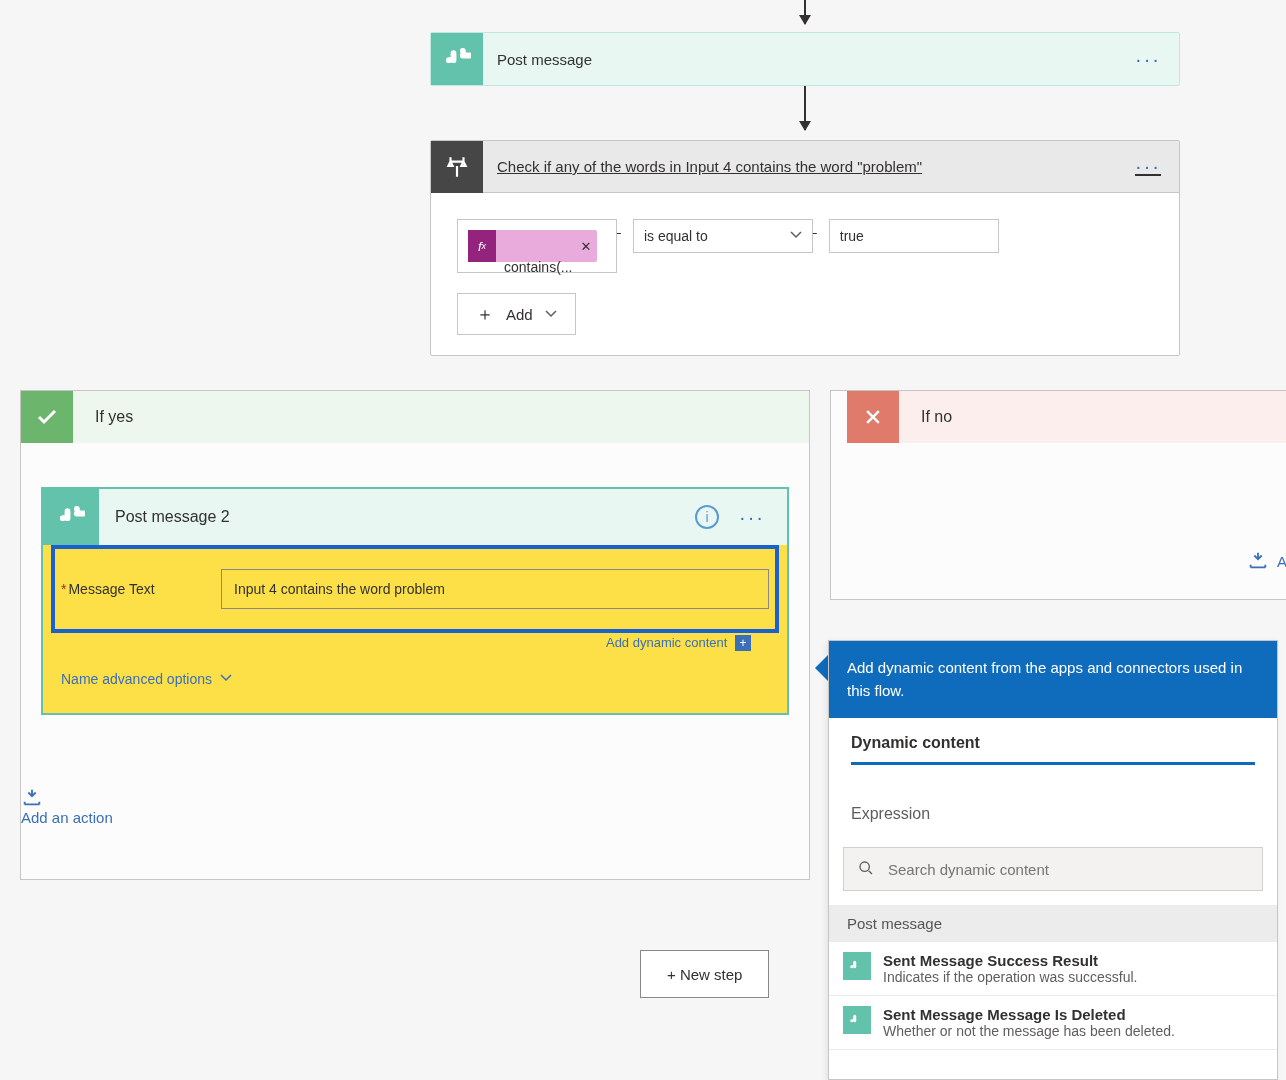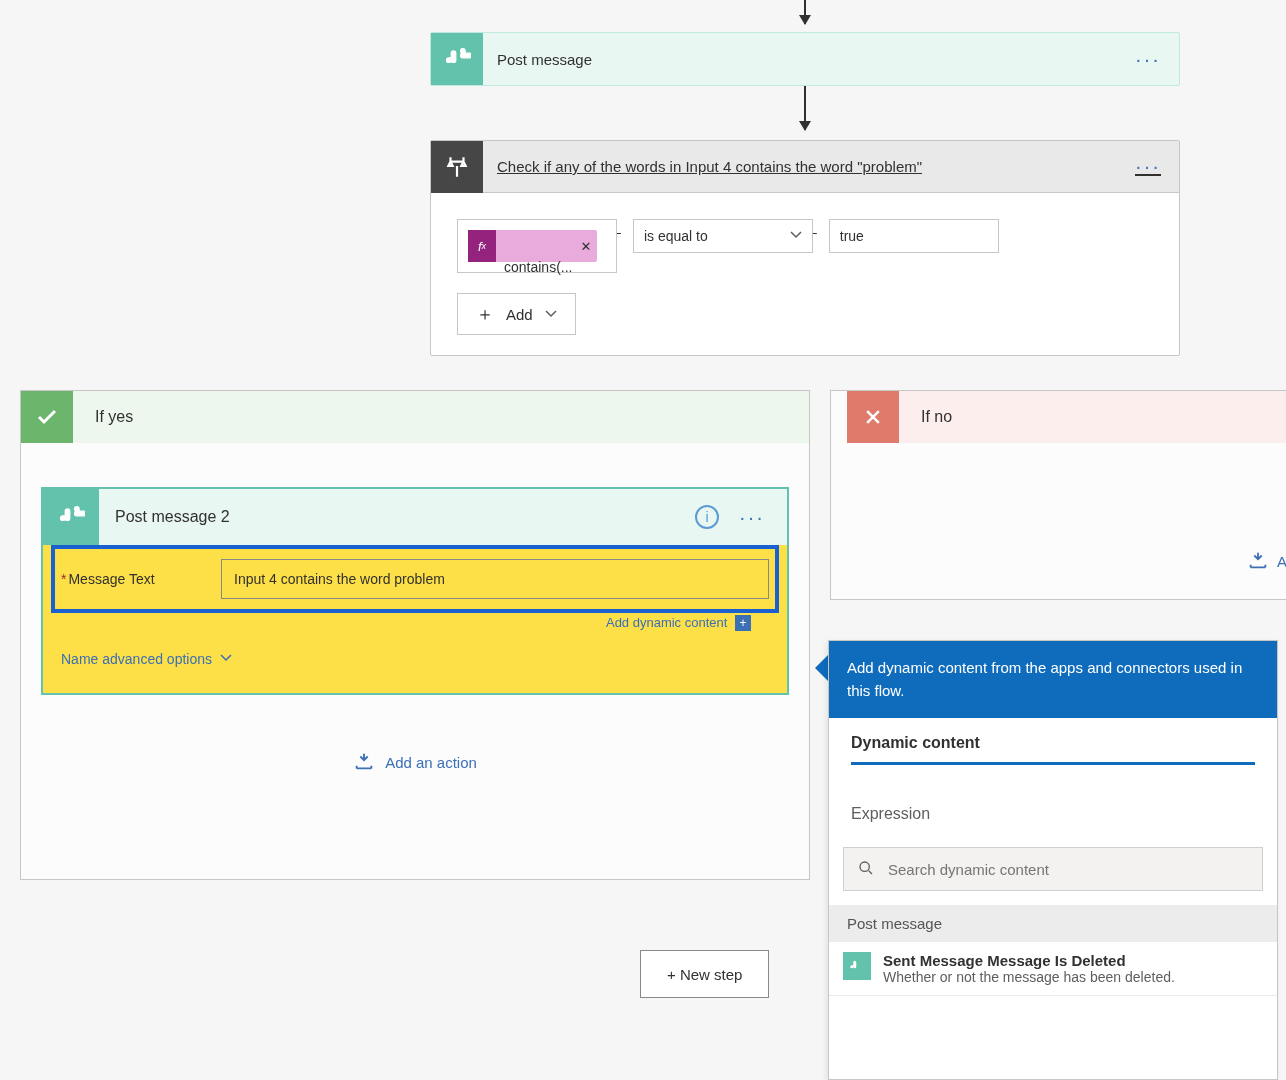--- a/index.html
+++ b/index.html
@@ -208,23 +208,24 @@
   }
   .adv-link {
     color:#3b6fb6;
     font-size:14px;
     display:inline-flex; align-items:center;
     margin:20px 0 6px 0;
     cursor:pointer;
   }
 
   .add-action-row {
-    display:flex; justify-content:center; align-items:center;
+    display:flex; justify-content:center; align-items:flex-start;
     color:#3b6fb6; font-size:15px; cursor:pointer;
-    margin-top:56px;
+    margin-top:72px;
+    flex-direction:column;
   }
   .add-action-row svg { margin-right:10px; }
 
   .new-step {
     position:absolute;
     border:1px solid #8a8886;
     height:48px;
     padding:0 26px;
     display:flex;align-items:center;justify-content:center;
     background:#fff; font-size:15px; cursor:pointer;
@@ -372,21 +373,21 @@
         <div class="icon-box">
           <svg class="slack-svg" viewBox="0 0 24 24">
               <path d="M5 15a2 2 0 1 1 0-4h2v2a2 2 0 0 1-2 2zM9 15a2 2 0 0 1-2-2V7a2 2 0 1 1 4 0v6a2 2 0 0 1-2 2zM15 5a2 2 0 1 1 4 0v2h-2a2 2 0 0 1-2-2zM15 9a2 2 0 0 1 2-2h6a2 2 0 1 1 0 4h-6a2 2 0 0 1-2-2z"></path>
             </svg>
         </div>
         <div class="title">Post message 2</div>
         <div class="info">i</div>
         <div class="ellipsis">···</div>
       </div>
       <div class="ic-body">
-        <div class="field-row highlight" style="margin:0 -6px; padding:10px 6px;">
+        <div class="field-row highlight" style="margin:0 -6px; padding:20px 6px;">
           <div class="label"><span class="req">*</span><span>Message Text</span></div>
           <div class="control text">
             <span>Input 4 contains the word problem</span>
           </div>
         </div>
         <div class="add-dyn">
           <span>Add dynamic content</span>
           <span class="plus-sq">+</span>
         </div>
         <div class="adv-link">
@@ -448,19 +449,30 @@
       <input type="text" placeholder="Search dynamic content" style="">
     </div>
     <div class="dyn-section-head">Post message</div>
     <div class="dyn-item">
       <div class="ico">
         <svg width="18" height="18" viewBox="0 0 24 24">
             <path fill="#fff" d="M5 15a2 2 0 1 1 0-4h2v2a2 2 0 0 1-2 2zM9 15a2 2 0 0 1-2-2V7a2 2 0 1 1 4 0v6a2 2 0 0 1-2 2z"></path>
           </svg>
       </div>
       <div>
+        <div class="ttl">Sent Message Success Result</div>
+        <div class="desc">Indicates if the operation was successful.</div>
+      </div>
+    </div>
+    <div class="dyn-item">
+      <div class="ico">
+        <svg width="18" height="18" viewBox="0 0 24 24">
+            <path fill="#fff" d="M5 15a2 2 0 1 1 0-4h2v2a2 2 0 0 1-2 2zM9 15a2 2 0 0 1-2-2V7a2 2 0 1 1 4 0v6a2 2 0 0 1-2 2z"></path>
+          </svg>
+      </div>
+      <div>
         <div class="ttl">Sent Message Message Is Deleted</div>
         <div class="desc">Whether or not the message has been deleted.</div>
       </div>
     </div>
   </div>
 
 </div>
 
 </body></html>

